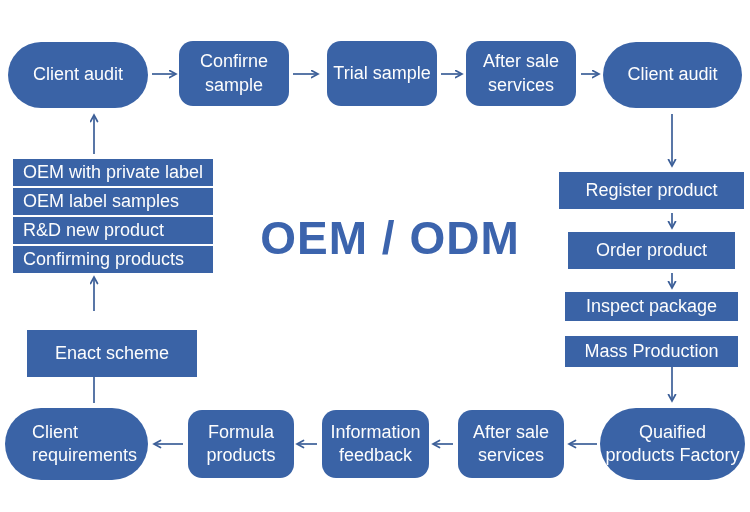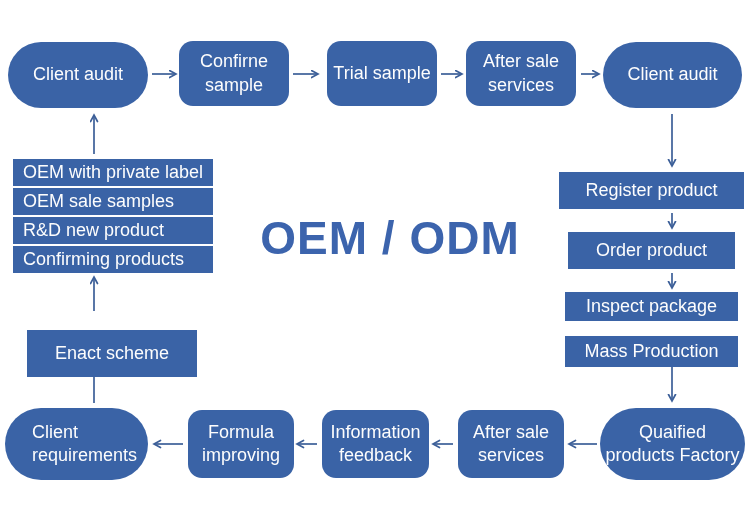--- a/index.html
+++ b/index.html
@@ -89,35 +89,35 @@
     <span>Quaified products Factory</span>
   </div>
 
   <div class="node round" style="left:458px;top:410px;width:106px;height:68px;">
     <span>After sale services</span>
   </div>
   <div class="node round" style="left:322px;top:410px;width:107px;height:68px;justify-content:center;">
     <span>Information feedback</span>
   </div>
   <div class="node round" style="left:188px;top:410px;width:106px;height:68px;">
-    <span>Formula improving</span>
+    <span>Formula products</span>
   </div>
   <div class="node pill pill-left" style="left:5px;top:408px;width:143px;height:72px;">
     <span>Client requirements</span>
   </div>
 
   <div class="node sharp" style="left:27px;top:315px;width:170px;height:47px;margin-top:15px;">
     <span>Enact scheme</span>
   </div>
 
   <div class="node sharp left-text" style="left:13px;top:159px;width:200px;height:27px;text-align:right;">
     <span>OEM with private label</span>
   </div>
   <div class="node sharp left-text" style="left:13px;top:188px;width:200px;height:27px;">
-    <span>OEM sale samples</span>
+    <span>OEM label samples</span>
   </div>
   <div class="node sharp left-text" style="left:13px;top:217px;width:200px;height:27px;">
     <span>R&amp;D new product</span>
   </div>
   <div class="node sharp left-text" style="left:13px;top:246px;width:200px;height:27px;">
     <span>Confirming products</span>
   </div>
 
 </div>
 

